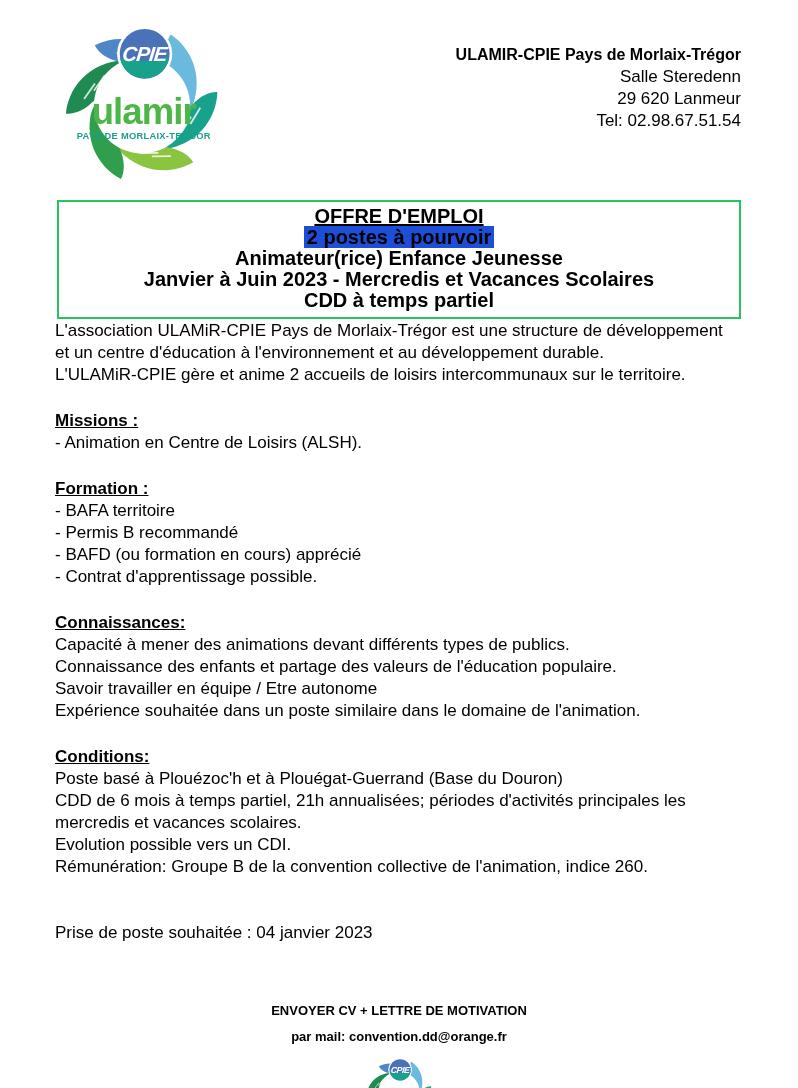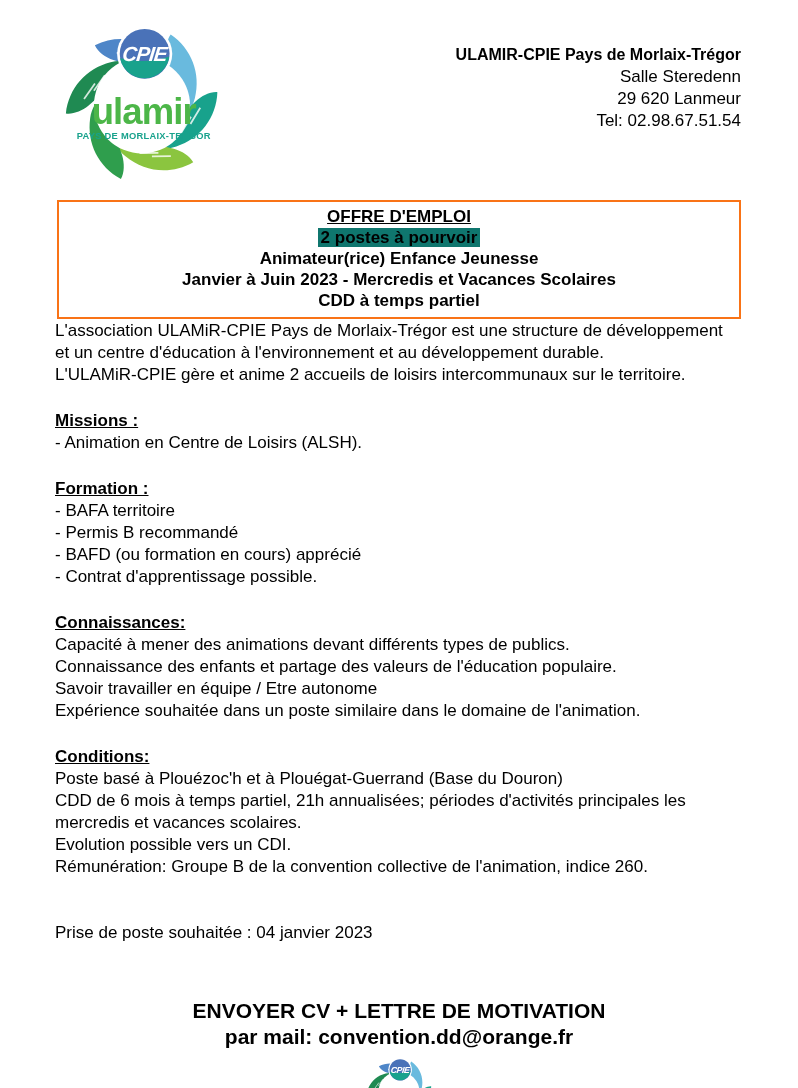--- a/index.html
+++ b/index.html
@@ -7,33 +7,33 @@
     width:798px;height:1088px;position:relative;overflow:hidden;background:#fff;
     font-family:"Liberation Sans","DejaVu Sans",sans-serif;color:#000;
   }
   
   .header-area{position:relative;height:200px;}
   .logo{position:absolute;left:53px;top:10px;width:178px;height:182px;}
   .org{position:absolute;right:57px;top:44px;text-align:right;font-size:17px;line-height:22px;}
   .org-name{font-weight:bold;font-size:16px;}
   
   .offer-box{
-    margin:0 57px;border:2px solid #f97316;text-align:center;
-    font-weight:bold;font-size:17px;line-height:21px;padding:4px 0 6px;
+    margin:0 57px;border:2px solid #22c55e;text-align:center;
+    font-weight:bold;font-size:20px;line-height:21px;padding:4px 0 6px;
   }
   .ob-title span{text-decoration:underline;}
-  .hl{background:#0f766e;padding:0 3px;}
+  .hl{background:#1d4ed8;padding:0 3px;}
   
   .body{margin:0 50px 0 55px;font-size:17px;line-height:22px;}
   .intro{margin-top:1px;}
   .line{white-space:nowrap;}
   .section{margin-top:24px;}
   .sec-head span{font-weight:bold;text-decoration:underline;}
   .start-date{margin-top:44px;}
-  .footer{margin-top:54px;text-align:center;font-weight:bold;font-size:21px;line-height:26px;}
+  .footer{margin-top:54px;text-align:center;font-weight:bold;font-size:13px;line-height:26px;}
   
   .cpie-text{font-family:"Liberation Sans",sans-serif;font-weight:bold;font-style:italic;
     font-size:23px;fill:#ffffff;letter-spacing:-1px;text-anchor:middle;}
   .brand-text{font-family:"Liberation Sans",sans-serif;font-weight:bold;
     font-size:41px;fill:#4cb648;text-anchor:middle;letter-spacing:-1px;}
   .tagline-text{font-family:"Liberation Sans",sans-serif;font-weight:bold;
     font-size:10.5px;fill:#18a28c;text-anchor:middle;letter-spacing:0.3px;}
   
   .page2-logo{position:absolute;left:50%;margin-left:-38px;top:1052px;height:36px;width:76px;overflow:hidden;}
 </style>

